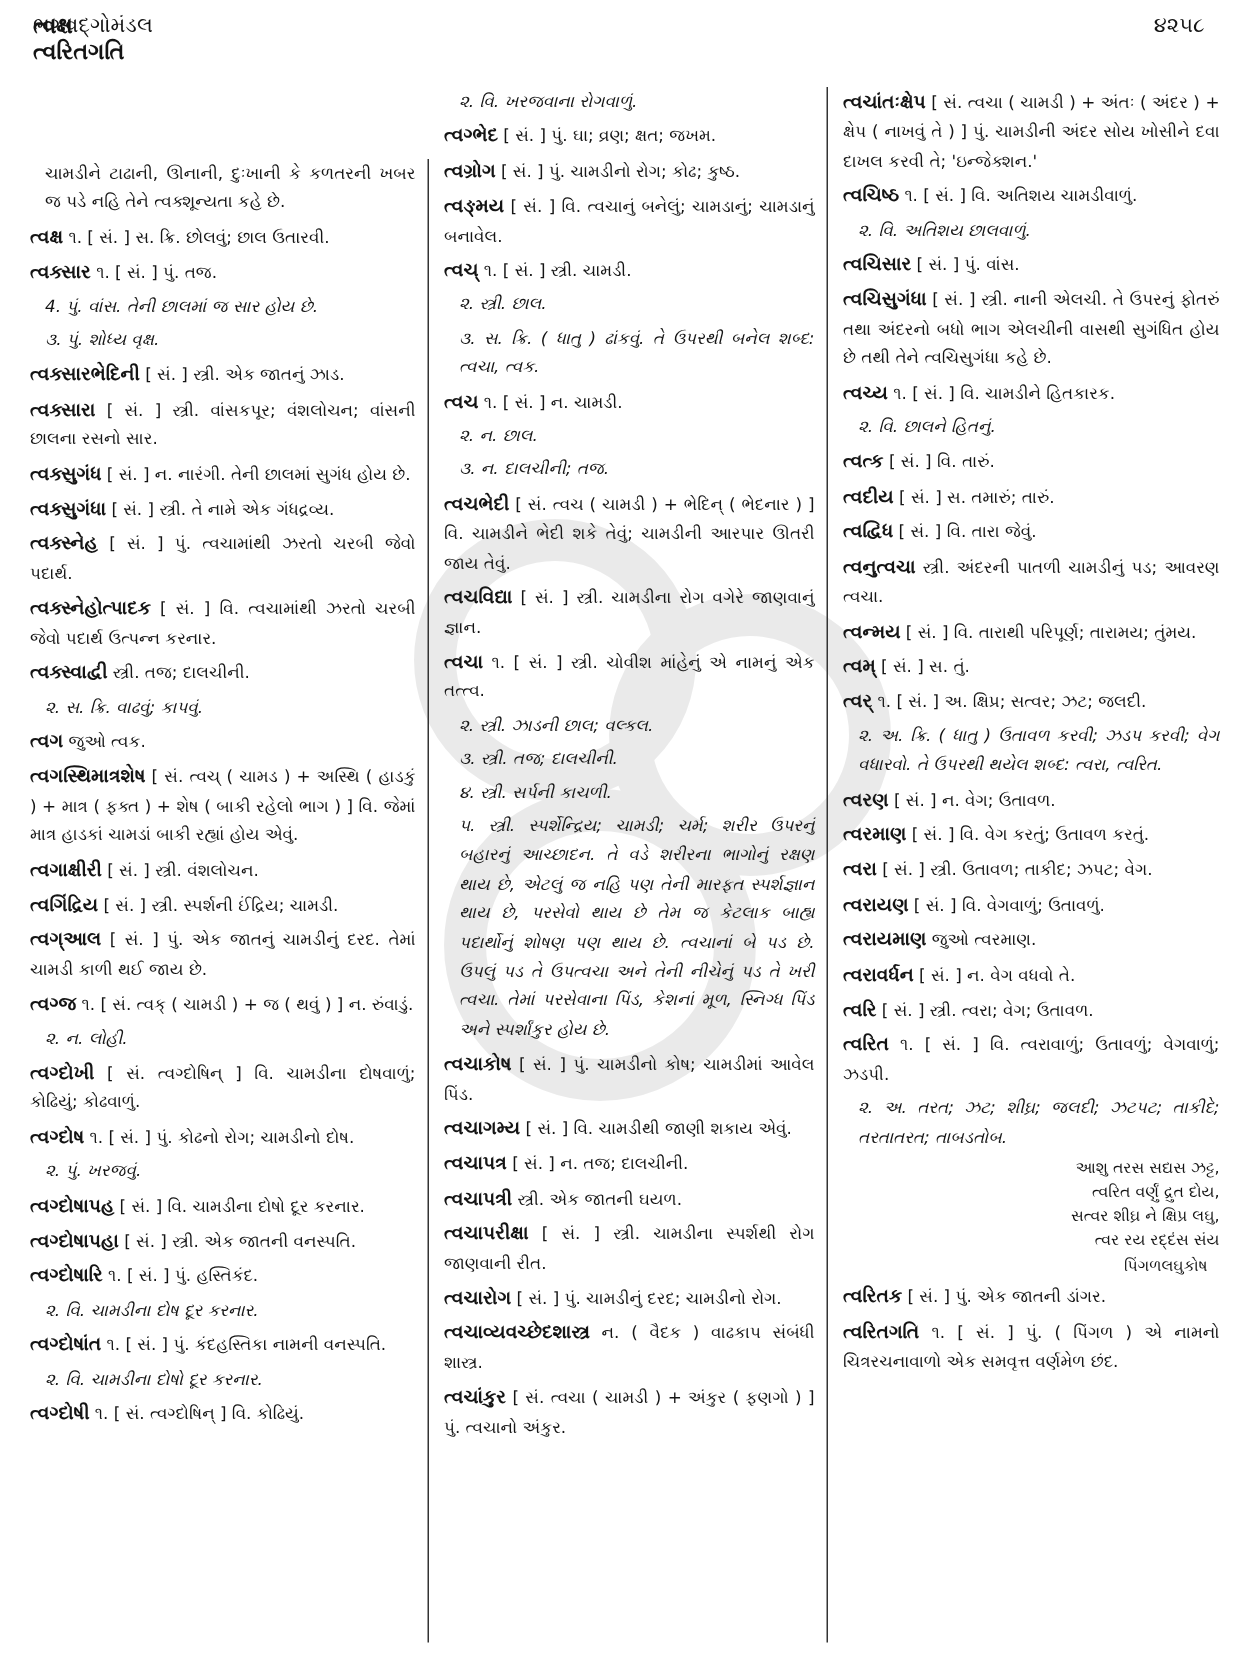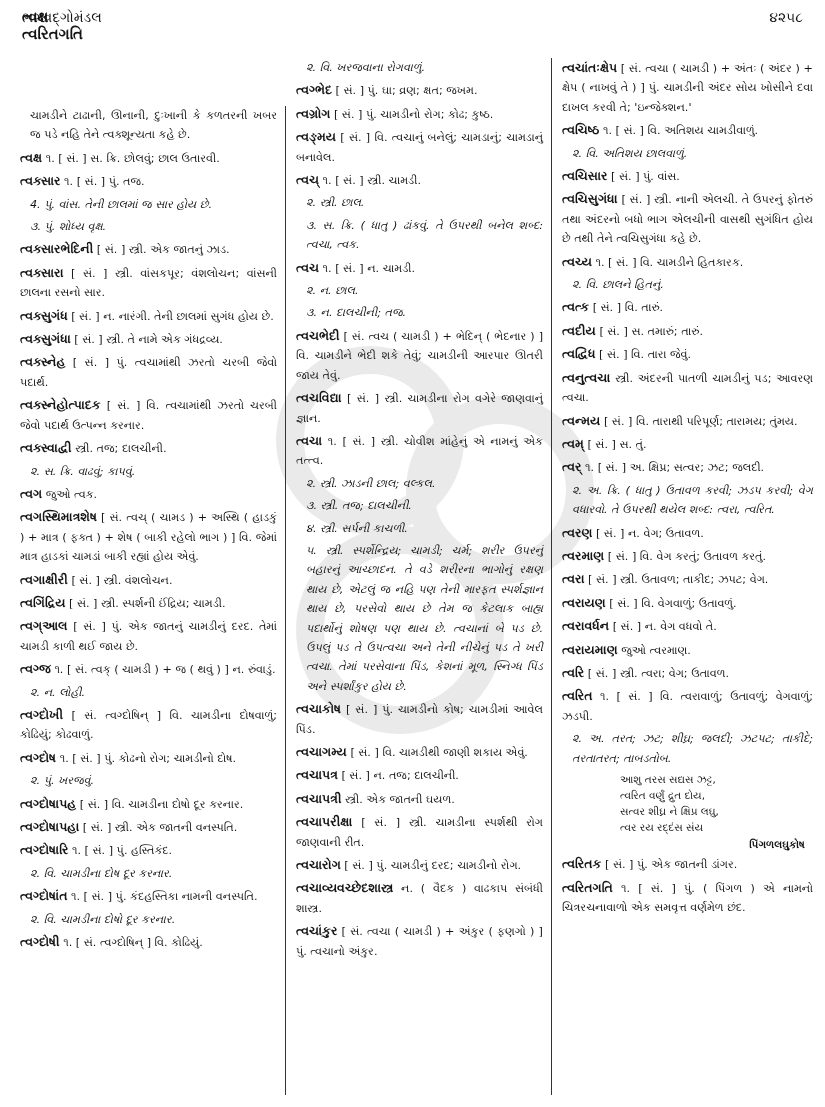--- a/index.html
+++ b/index.html
@@ -34,23 +34,23 @@
     font-size:11.2px; line-height:19.4px; box-sizing:border-box;
   }
   .col-1 { width:266px; padding-right:8px; border-right:1px solid #333;margin-top:48px; }
   .col-2 { width:266px; padding:0 8px 0 10px; border-right:1px solid #333; }
   .col-3 { flex:1; padding-left:10px; }
   .entry { margin-bottom:3px; text-align:justify; }
   .hw { font-weight:bold; font-size:12.5px; }
   .sense { padding-left:10px;font-style:italic; }
   .cont { padding-left:10px; }
   .verse {
-    padding-left:58px; font-size:10.5px; line-height:16px; margin-top:2px;
+    padding-left:58px; font-size:10.5px; line-height:16px; margin-top:2px;text-align:right;
   }
-  .verse-src { text-align:right; padding-right:8px; font-size:10.5px; font-weight:bold; }
+  .verse-src { text-align:right; padding-right:8px; font-size:10.5px; font-weight:normal; }
 </style>
 </head>
 <body>
 
 <svg class="watermark" viewBox="0 0 360 420">
   <circle cx="120" cy="110" r="80" fill="none" stroke="#000" stroke-width="28"></circle>
   <circle cx="250" cy="160" r="80" fill="none" stroke="#000" stroke-width="28"></circle>
   <circle cx="150" cy="300" r="90" fill="none" stroke="#000" stroke-width="28"></circle>
 </svg>
 
@@ -134,22 +134,22 @@
       <div class="entry"><span class="hw">ત્વદ્વિધ</span><span> [ સં. ] વિ. તારા જેવું.</span></div>
       <div class="entry"><span class="hw">ત્વનુત્વચા</span><span> સ્ત્રી. અંદરની પાતળી ચામડીનું પડ; આવરણ ત્વચા.</span></div>
       <div class="entry"><span class="hw">ત્વન્મય</span><span> [ સં. ] વિ. તારાથી પરિપૂર્ણ; તારામય; તુંમય.</span></div>
       <div class="entry"><span class="hw">ત્વમ્</span><span> [ સં. ] સ. તું.</span></div>
       <div class="entry"><span class="hw">ત્વર્</span><span> ૧. [ સં. ] અ. ક્ષિપ્ર; સત્વર; ઝટ; જલદી.</span></div>
       <div class="entry sense"><span>૨. અ. ક્રિ. ( ધાતુ ) ઉતાવળ કરવી; ઝડપ કરવી; વેગ વધારવો. તે ઉપરથી થયેલ શબ્દ: ત્વરા, ત્વરિત.</span></div>
       <div class="entry"><span class="hw">ત્વરણ</span><span> [ સં. ] ન. વેગ; ઉતાવળ.</span></div>
       <div class="entry"><span class="hw">ત્વરમાણ</span><span> [ સં. ] વિ. વેગ કરતું; ઉતાવળ કરતું.</span></div>
       <div class="entry"><span class="hw">ત્વરા</span><span> [ સં. ] સ્ત્રી. ઉતાવળ; તાકીદ; ઝપટ; વેગ.</span></div>
       <div class="entry"><span class="hw">ત્વરાયણ</span><span> [ સં. ] વિ. વેગવાળું; ઉતાવળું.</span></div>
+      <div class="entry"><span class="hw">ત્વરાયમાણ</span><span> જુઓ ત્વરમાણ.</span></div>
       <div class="entry"><span class="hw">ત્વરાવર્ધન</span><span> [ સં. ] ન. વેગ વધવો તે.</span></div>
-      <div class="entry"><span class="hw">ત્વરાયમાણ</span><span> જુઓ ત્વરમાણ.</span></div>
       <div class="entry"><span class="hw">ત્વરિ</span><span> [ સં. ] સ્ત્રી. ત્વરા; વેગ; ઉતાવળ.</span></div>
       <div class="entry"><span class="hw">ત્વરિત</span><span> ૧. [ સં. ] વિ. ત્વરાવાળું; ઉતાવળું; વેગવાળું; ઝડપી.</span></div>
       <div class="entry sense"><span>૨. અ. તરત; ઝટ; શીઘ્ર; જલદી; ઝટપટ; તાકીદે; તરતાતરત; તાબડતોબ.</span></div>
       <div class="verse">
         <div>આશુ તરસ સદ્યસ ઝટ્ટ,</div>
         <div>ત્વરિત વર્ણું દ્રુત દોય,</div>
         <div>સત્વર શીઘ્ર ને ક્ષિપ્ર લઘુ,</div>
         <div>ત્વર રય રદ્દંસ સંય</div>
       </div>
       <div class="verse-src">પિંગળલઘુકોષ</div>

